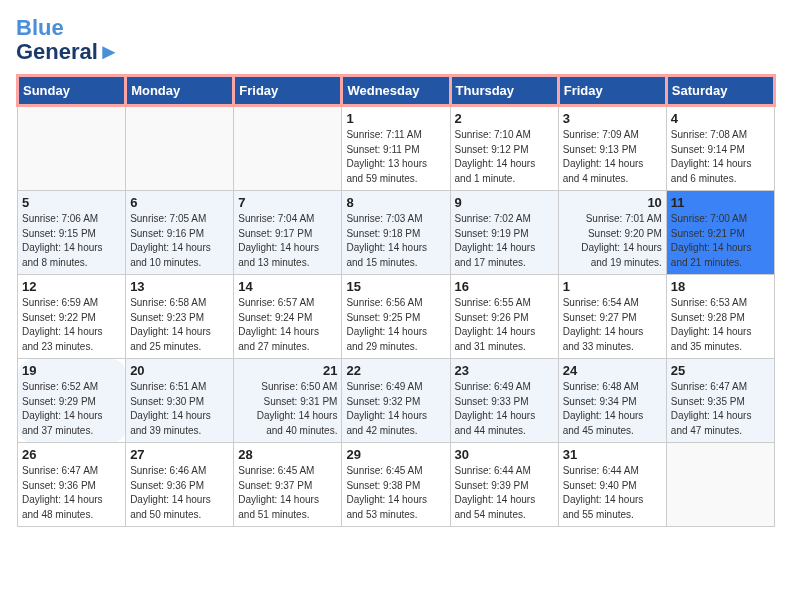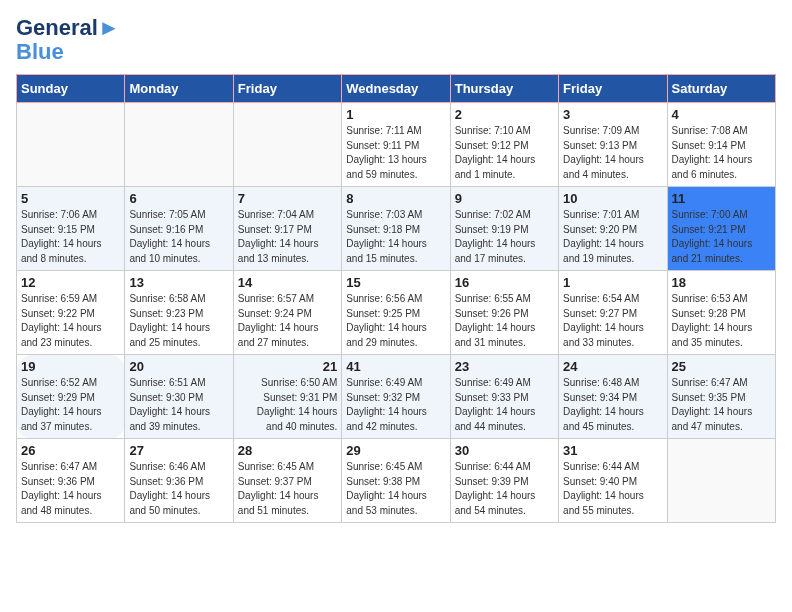--- a/index.html
+++ b/index.html
@@ -37,21 +37,21 @@
       border-collapse: collapse;
       font-size: 11px;
     }
     .calendar th {
       background: #2255a4;
       color: #fff;
       padding: 6px 4px;
       text-align: left;
       font-size: 13px;
       font-weight: bold;
-      border: 1px solid #fca5a5;
+      border: 3px solid #fca5a5;
     }
     .calendar td {
       border: 1px solid #ccc;
       vertical-align: top;
       padding: 4px;
       width: 108px;
       min-height: 80px;
       background: #fff;
     }
     .calendar tr:nth-child(even) td {
@@ -71,26 +71,26 @@
     .empty-cell {
       background: #f9f9f9 !important;
     }
   </style>
 </head>
 <body>
 
 <div class="header">
   <div class="logo">
     <div>
+      <div style="font-size:22px;font-weight:bold;color:#4a90d9;line-height:1.1;">Blue</div>
       <div style="display:flex;align-items:center;">
         <div style="font-size:22px;font-weight:bold;color:#1a3a6b;line-height:1.1;">
           General<span style="color:#4a90d9;">►</span>
         </div>
       </div>
-      <div style="font-size:22px;font-weight:bold;color:#4a90d9;line-height:1.1;">Blue</div>
     </div>
   </div>
   <div class="title-block">
     <div class="main-title"></div>
     <div class="subtitle"></div>
   </div>
 </div>
 
 <table class="calendar">
   <thead>
@@ -140,21 +140,21 @@
           <div class="day-info">Sunrise: 7:04 AM<br>Sunset: 9:17 PM<br>Daylight: 14 hours<br>and 13 minutes.</div>
         </td>
         <td style="background: rgb(240, 244, 251);">
           <div class="day-number">8</div>
           <div class="day-info">Sunrise: 7:03 AM<br>Sunset: 9:18 PM<br>Daylight: 14 hours<br>and 15 minutes.</div>
         </td>
         <td style="background: rgb(240, 244, 251);">
           <div class="day-number">9</div>
           <div class="day-info">Sunrise: 7:02 AM<br>Sunset: 9:19 PM<br>Daylight: 14 hours<br>and 17 minutes.</div>
         </td>
-        <td style="background: rgb(240, 244, 251);">
+        <td style="background: rgb(240, 244, 251); text-align: right;">
           <div class="day-number">10</div>
           <div class="day-info">Sunrise: 7:01 AM<br>Sunset: 9:20 PM<br>Daylight: 14 hours<br>and 19 minutes.</div>
         </td>
         <td style="background: #3b82f6;">
           <div class="day-number">11</div>
           <div class="day-info">Sunrise: 7:00 AM<br>Sunset: 9:21 PM<br>Daylight: 14 hours<br>and 21 minutes.</div>
         </td>
       </tr>
       <tr>
         <td>
@@ -193,21 +193,21 @@
         </td>
         <td style="background: rgb(240, 244, 251);">
           <div class="day-number">20</div>
           <div class="day-info">Sunrise: 6:51 AM<br>Sunset: 9:30 PM<br>Daylight: 14 hours<br>and 39 minutes.</div>
         </td>
         <td style="background: rgb(240, 244, 251); text-align: right;">
           <div class="day-number">21</div>
           <div class="day-info">Sunrise: 6:50 AM<br>Sunset: 9:31 PM<br>Daylight: 14 hours<br>and 40 minutes.</div>
         </td>
         <td style="background: rgb(240, 244, 251);">
-          <div class="day-number">41</div>
+          <div class="day-number">22</div>
           <div class="day-info">Sunrise: 6:49 AM<br>Sunset: 9:32 PM<br>Daylight: 14 hours<br>and 42 minutes.</div>
         </td>
         <td style="background: rgb(240, 244, 251);">
           <div class="day-number">23</div>
           <div class="day-info">Sunrise: 6:49 AM<br>Sunset: 9:33 PM<br>Daylight: 14 hours<br>and 44 minutes.</div>
         </td>
         <td style="background: rgb(240, 244, 251);">
           <div class="day-number">24</div>
           <div class="day-info">Sunrise: 6:48 AM<br>Sunset: 9:34 PM<br>Daylight: 14 hours<br>and 45 minutes.</div>
         </td>

